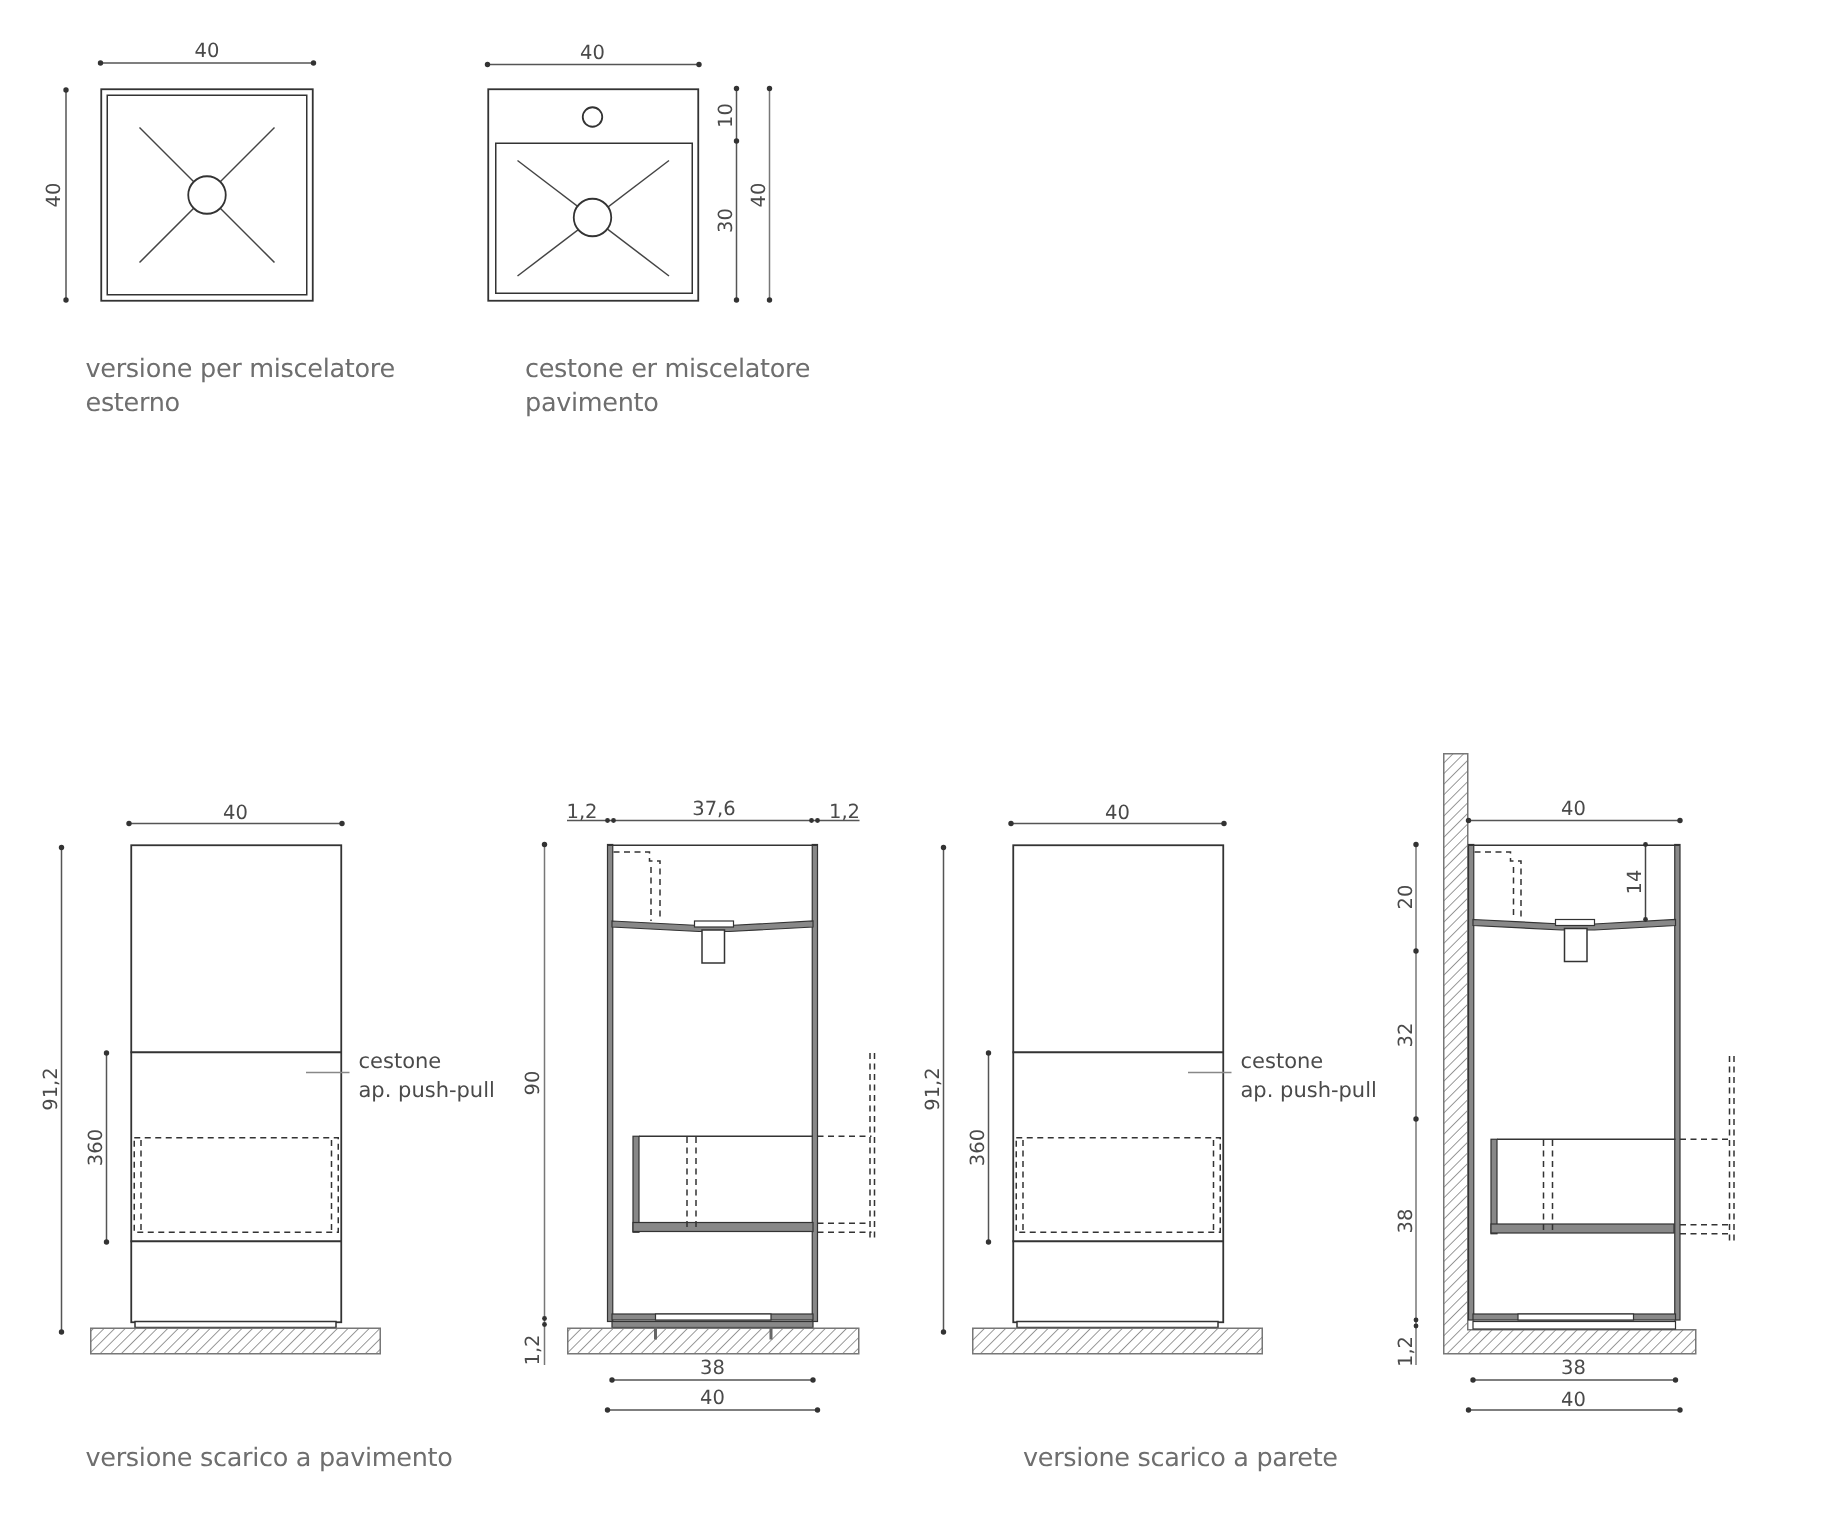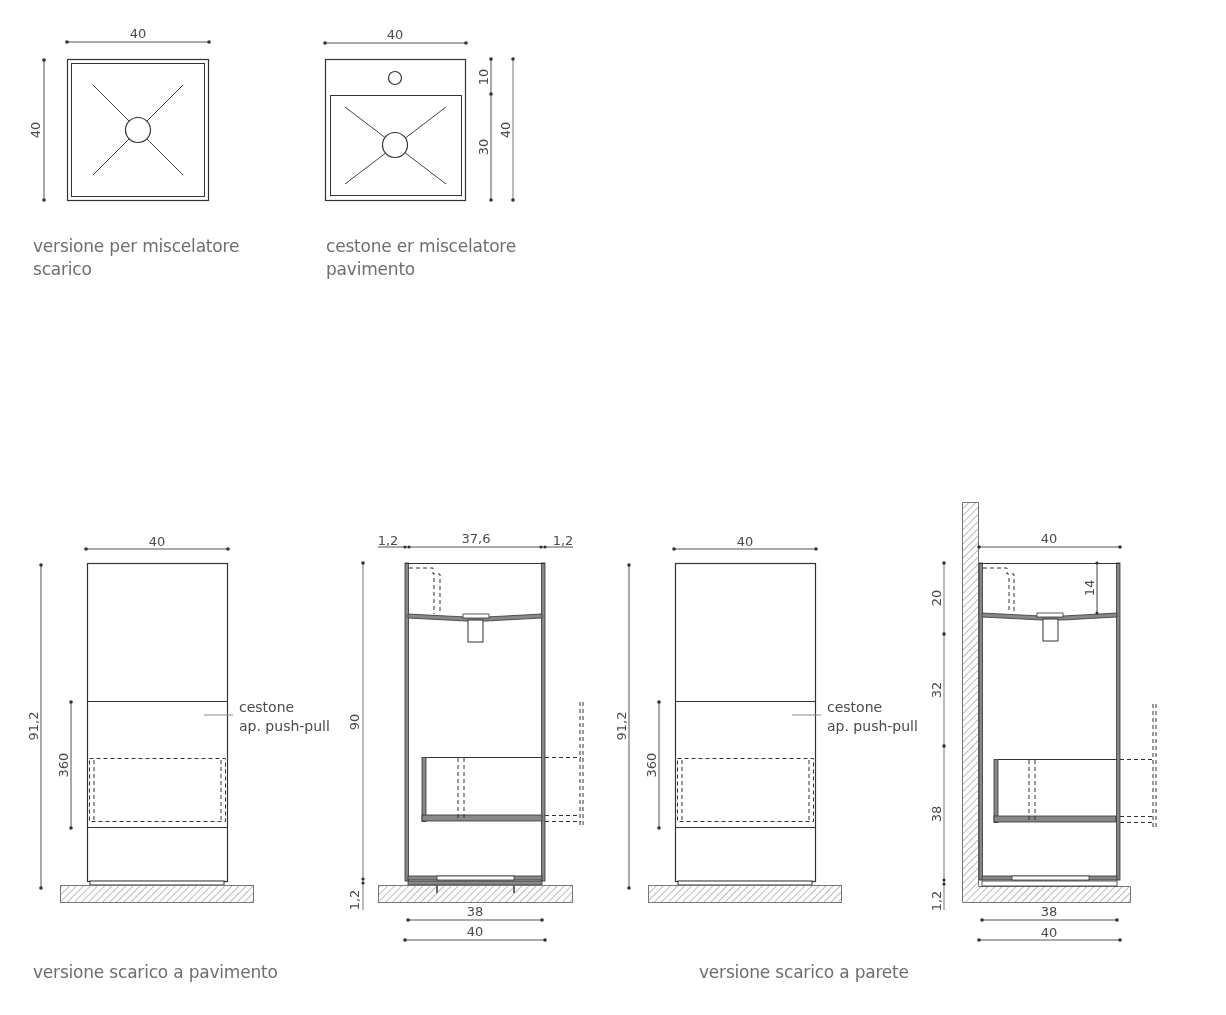--- a/index.html
+++ b/index.html
@@ -1,18 +1,18 @@
 <!DOCTYPE html>
 <html><head>
 <meta charset="utf-8">
 <style>
   html,body{margin:0;padding:0;background:#ffffff;}
   body{width:1226px;height:1015px;position:relative;overflow:hidden;font-family:"Liberation Sans",sans-serif;}
   svg{position:absolute;left:0;top:0;}
-  .cap{position:absolute;font-family:"DejaVu Sans","Liberation Sans",sans-serif;font-size:17px;color:#6e6e6e;line-height:23px;letter-spacing:-0.2px;}
+  .cap{position:absolute;font-family:"DejaVu Sans","Liberation Sans",sans-serif;font-size:17px;color:#6e6e6e;line-height:23px;letter-spacing:-0.2px;margin-left:24px;}
   .dimt{font-family:"DejaVu Sans","Liberation Sans",sans-serif;font-size:13px;fill:#4a4a4a;}
   .note{font-family:"DejaVu Sans","Liberation Sans",sans-serif;font-size:14px;fill:#4a4a4a;}
 </style>
 </head>
 <body>
 
 <svg width="1226" height="1015" viewBox="0 0 1226 1015">
   <defs>
     <pattern id="hatch" patternUnits="userSpaceOnUse" width="5" height="5" patternTransform="rotate(45)">
       <rect width="5" height="5" fill="#ffffff"></rect>
@@ -214,20 +214,20 @@
     <text class="dimt" x="1049" y="916" text-anchor="middle">38</text>
     <line x1="979" y1="940" x2="1120" y2="940" stroke="#555"></line>
     <circle cx="979" cy="940" r="1.8" fill="#333"></circle>
       <circle cx="1120" cy="940" r="1.8" fill="#333"></circle>
     <text class="dimt" x="1049" y="937" text-anchor="middle">40</text>
   </g>
 </svg>
 
 <div class="cap" style="left:33px;top:235px;">
   <div>versione per miscelatore</div>
-  <div>scarico</div>
+  <div>esterno</div>
 </div>
 <div class="cap" style="left:326px;top:235px;">
   <div>cestone er miscelatore</div>
   <div>pavimento</div>
 </div>
 <div class="cap" style="left:33px;top:961px;">versione scarico a pavimento</div>
-<div class="cap" style="left:699px;top:961px;">versione scarico a parete</div>
+<div class="cap" style="left:658px;top:961px;">versione scarico a parete</div>
 
 </body></html>

